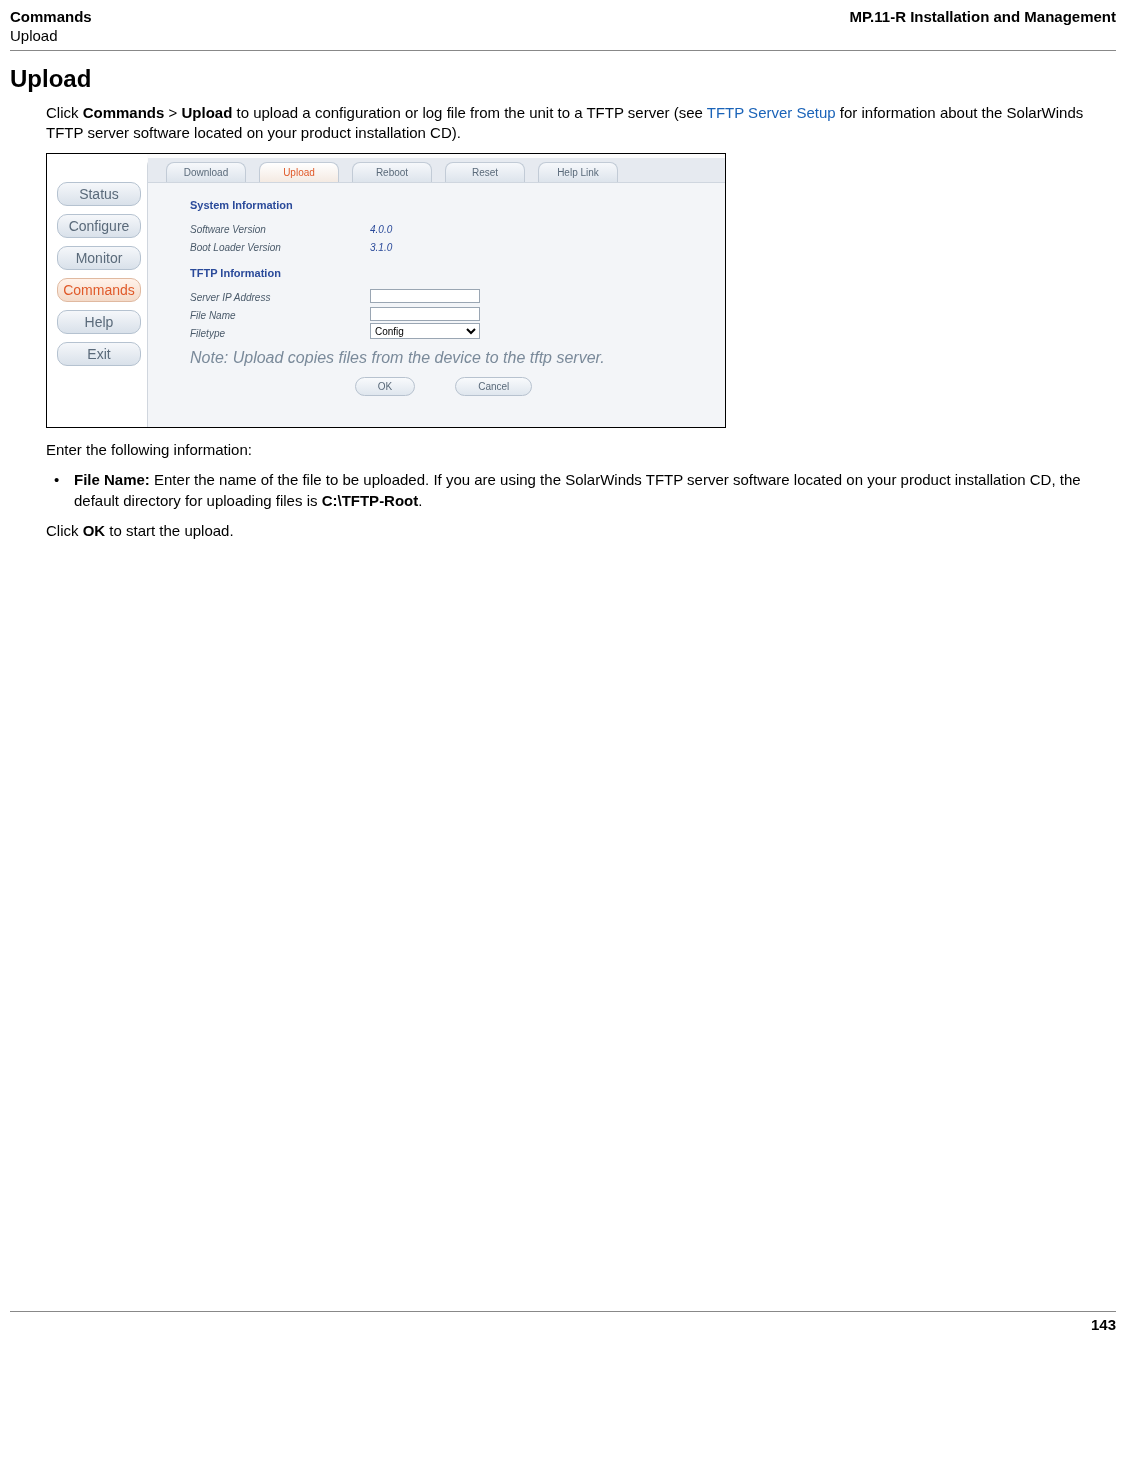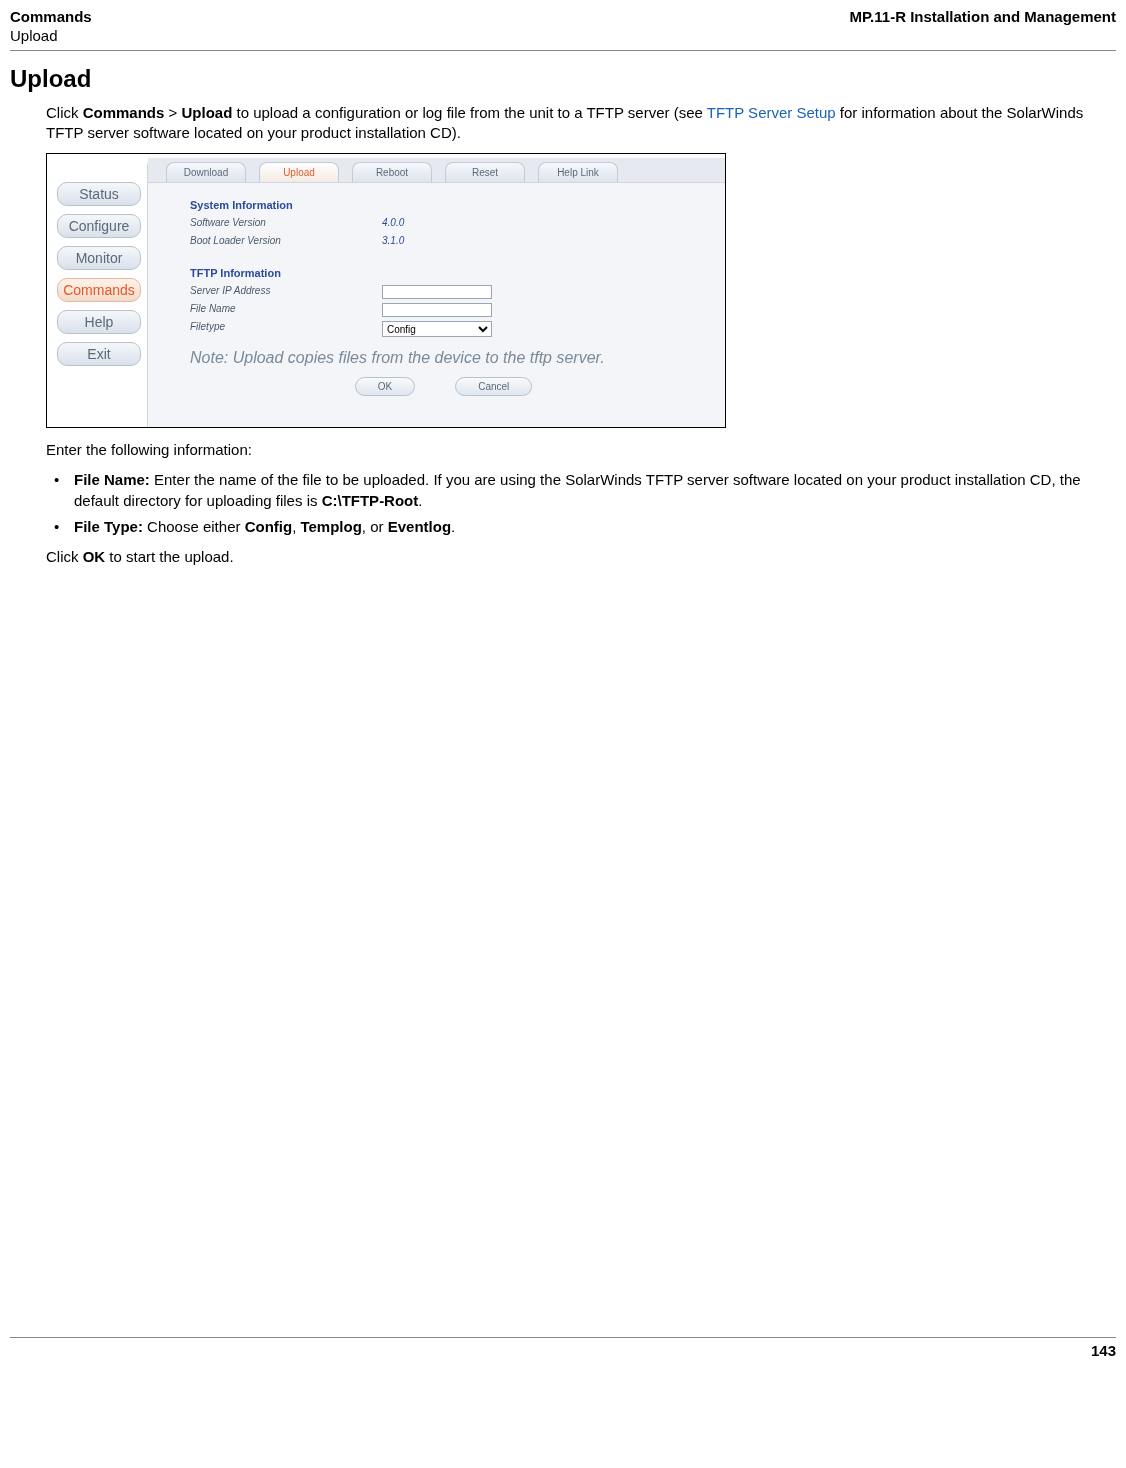--- a/index.html
+++ b/index.html
@@ -107,21 +107,21 @@
     font-style: italic;
     font-family: Arial, sans-serif;
   }
   .panel .sect-title {
     color: #2a4a9a;
     font-weight: bold;
     font-style: normal;
     margin: 6px 0;
     font-size: 11px;
   }
-  .panel .row { display: flex; align-items: flex-start; height: 18px; gap: 12px; }
+  .panel .row { display: flex; align-items: flex-end; height: 18px; }
   .panel .lbl { width: 180px; }
   .panel .val { color: #2a4a9a; font-style: italic; }
   .panel input.txt {
     width: 110px; height: 14px; border: 1px solid #9aa6b3;
     font-size: 10px; background: #fff;
   }
   .panel select.sel {
     width: 110px; height: 16px; border: 1px solid #9aa6b3;
     font-size: 10px; background: #fff; font-style: normal;
   }
@@ -214,23 +214,20 @@
       </div>
     </div>
   </div>
 
   <p class="para">Enter the following information:</p>
 
   <ul class="doc-list">
     <li>
       <span class="bold">File Name:</span><span> Enter the name of the file to be uploaded. If you are using the SolarWinds TFTP server software located on your product installation CD, the default directory for uploading files is </span><span class="bold">C:\TFTP-Root</span><span>.</span>
     </li>
-    <li>
-      <span class="bold">File Type:</span><span> Choose either </span><span class="bold">Config</span><span>, </span><span class="bold">Templog</span><span>, or </span><span class="bold">Eventlog</span><span>.</span>
-    </li>
   </ul>
 
   <p class="para">
     <span>Click </span><span class="bold">OK</span><span> to start the upload.</span>
   </p>
 </div>
 
 <div class="page-footer">
   <span>143</span>
 </div>

